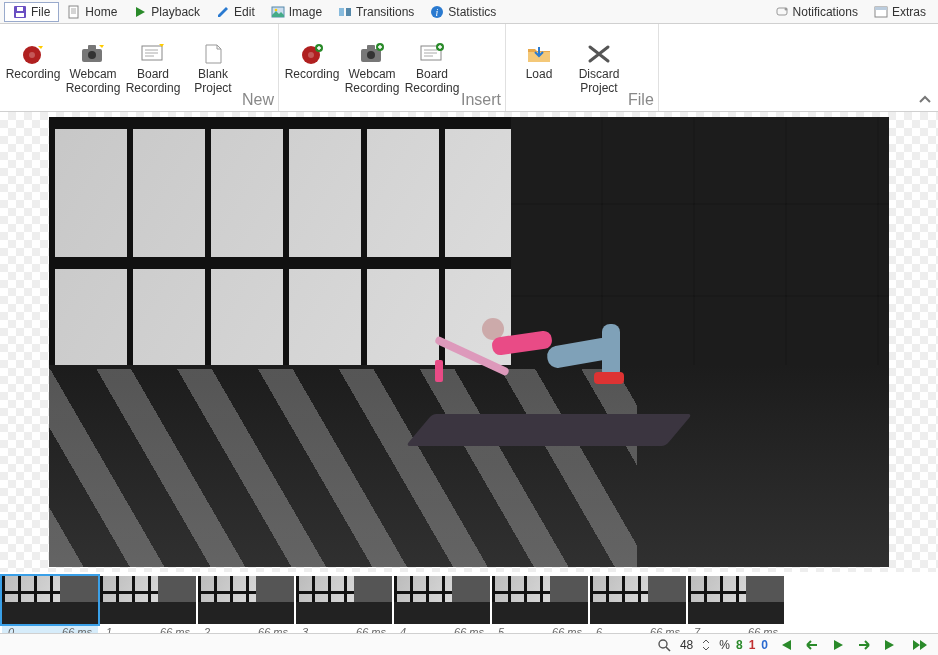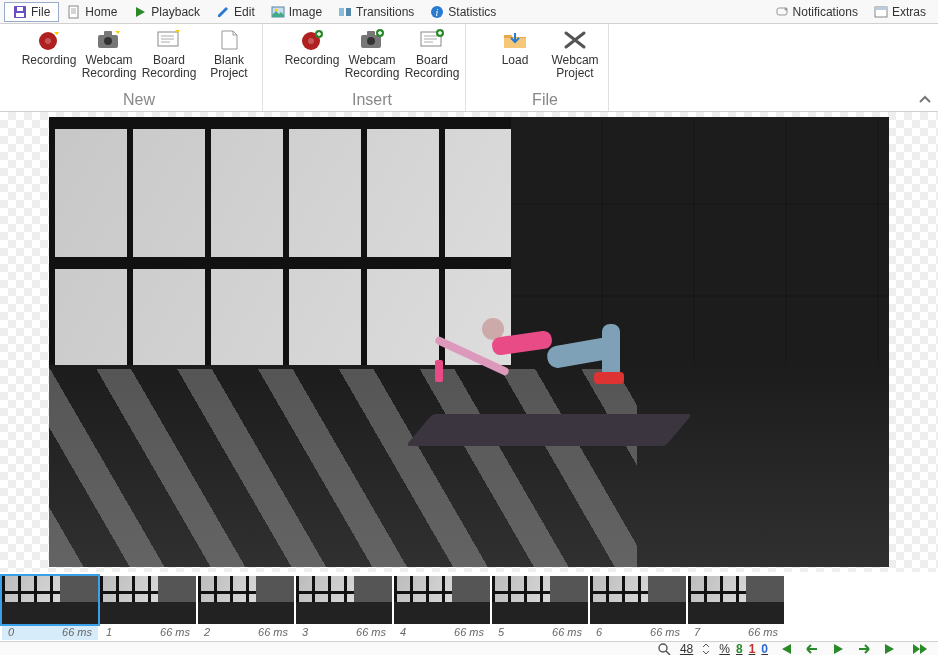--- a/index.html
+++ b/index.html
@@ -7,21 +7,21 @@
   
   
   .menubar { display: flex; align-items: center; height: 24px; border-bottom: 1px solid #d0d0d0; background: #f8f8f8; padding: 0 4px; }
   .menu-item { display: flex; align-items: center; gap: 4px; padding: 2px 8px; cursor: pointer; }
   .menu-item.active { background: #fff; border: 1px solid #9ac; }
   .menu-icon { width: 14px; height: 14px; display: inline-block; }
   .menubar .spacer { flex: 1; }
   
   
   .ribbon { display: flex; height: 88px; border-bottom: 1px solid #d0d0d0; background: #fff; position: relative; }
-  .ribbon-group { display: flex; flex-direction: column; align-items: center; padding: 2px 4px 0 4px; border-right: 1px solid #e0e0e0; margin-left: 16px; }
+  .ribbon-group { display: flex; flex-direction: row; align-items: center; padding: 2px 4px 0 4px; border-right: 1px solid #e0e0e0; }
   .ribbon-items { display: flex; gap: 2px; }
   .ribbon-btn { display: flex; flex-direction: column; align-items: center; justify-content: flex-start; width: 58px; padding: 2px 2px; cursor: pointer; text-align: center; line-height: 1.1; }
   .ribbon-btn .ico { width: 28px; height: 24px; margin-bottom: 2px; display: flex; align-items: center; justify-content: center; }
   .ribbon-group-label { font-size: 16px; color: #888; margin-top: auto; padding-bottom: 2px; }
   .ribbon-collapse { position: absolute; right: 6px; bottom: 4px; cursor: pointer; }
   
   
   .preview-area { height: 460px; background-image:
       linear-gradient(45deg,#eee 25%,transparent 25%),
       linear-gradient(-45deg,#eee 25%,transparent 25%),
@@ -60,21 +60,21 @@
   .thumb-img .tw{position:absolute;top:0;left:0;width:60%;height:100%;
     background:linear-gradient(90deg,#111 0,#111 3px,transparent 3px,transparent 16px) 0 0/16px 100%,
                linear-gradient(0deg,#111 0,#111 3px,transparent 3px,transparent 18px) 0 0/100% 18px,
                linear-gradient(120deg,#bbb,#ddd);}
   .thumb-img .tr{position:absolute;top:0;left:60%;right:0;height:60%;background:#555;}
   .thumb-img .tf{position:absolute;top:55%;left:0;right:0;bottom:0;background:#222;}
   .thumb-meta { display:flex; justify-content:space-between; padding:2px 6px; font-size:11px; font-style:italic; color:#666;}
   .thumb.active .thumb-meta{ background:#d6ecfa;}
   
   
-  .statusbar { position:absolute; bottom:0; left:0; right:0; height:14px; border-top:1px solid #d0d0d0; display:flex; align-items:center; padding:0 6px; gap:6px; background:#fafafa;text-decoration:underline;}
+  .statusbar { position:absolute; bottom:0; left:0; right:0; height:22px; border-top:1px solid #d0d0d0; display:flex; align-items:center; padding:0 6px; gap:6px; background:#fafafa;}
   .statusbar .spacer{flex:1;}
   .sb-btn{cursor:pointer; padding:0 3px; display:flex;align-items:center;}
   .num-green{color:#2a8a2a;font-weight:bold;}
   .num-red{color:#c03030;font-weight:bold;}
   .num-blue{color:#2a6ad0;font-weight:bold;}
   
   
   svg{display:block;}
 </style>
 </head>
@@ -272,21 +272,21 @@
               </svg>
             </span>
             <span>Load</span>
           </div>
           <div class="ribbon-btn">
             <span class="ico">
               <svg width="26" height="22" viewBox="0 0 26 22">
                 <path d="M4 4 L22 18 M22 4 L4 18" stroke="#555" stroke-width="3" stroke-linecap="round"></path>
               </svg>
             </span>
-            <span>Webcam Project</span>
+            <span>Discard Project</span>
           </div>
         </div>
         <div class="ribbon-group-label">File</div>
       </div>
     </div>
   <div class="ribbon-collapse">
     <svg width="14" height="14" viewBox="0 0 14 14">
         <path d="M2 9 L7 4 L12 9" stroke="#777" stroke-width="2" fill="none"></path>
       </svg>
   </div>

